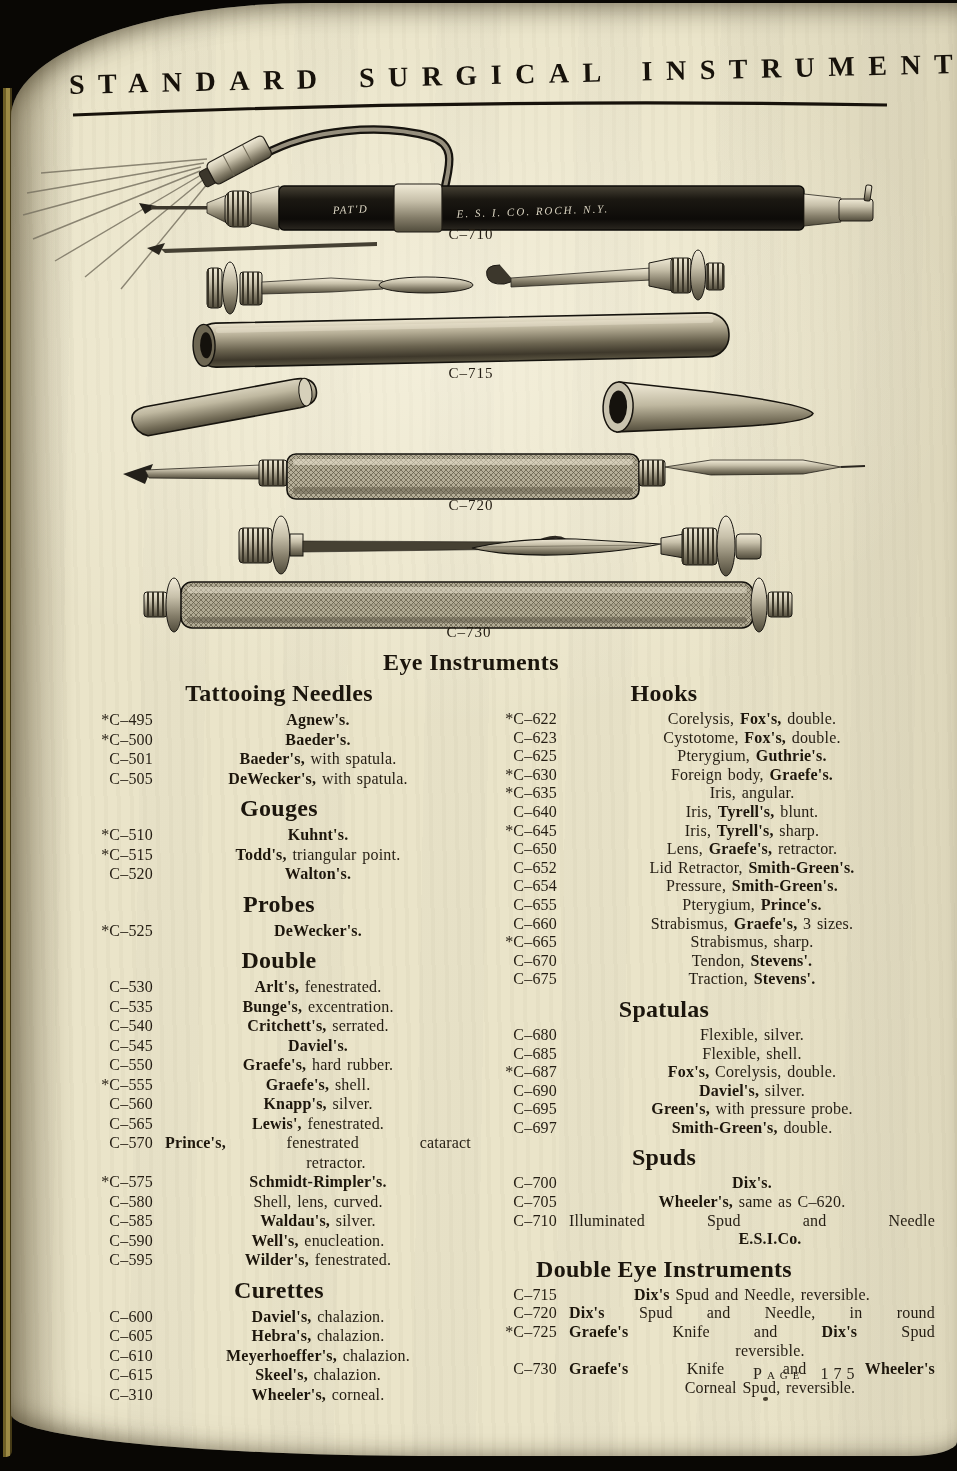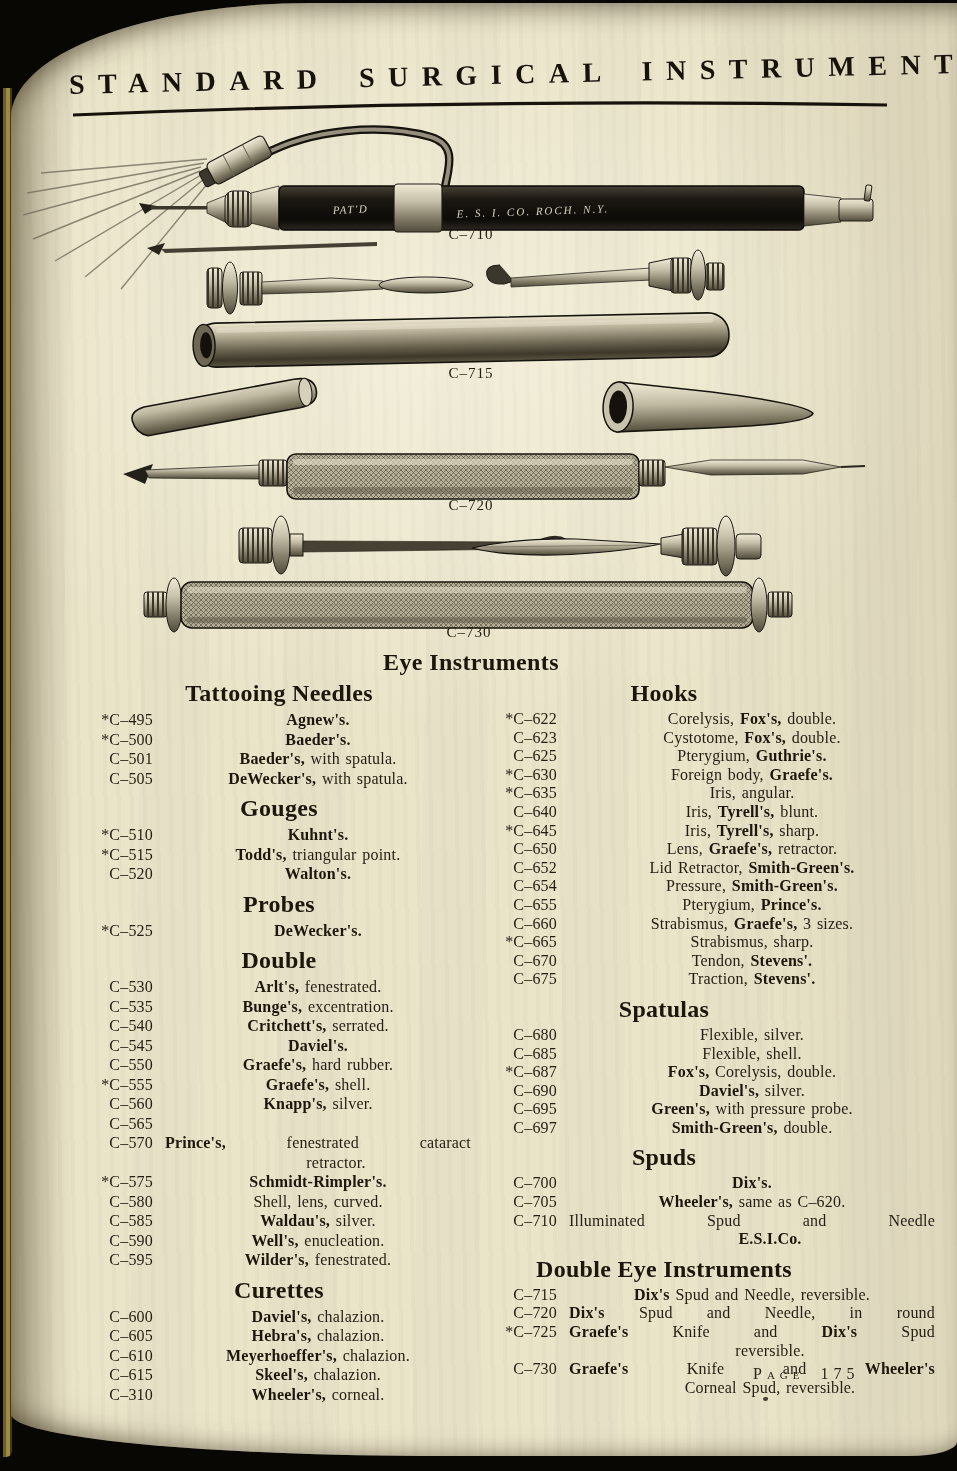--- a/index.html
+++ b/index.html
@@ -325,20 +325,23 @@
             </span>
           </div>
           <div class="item">
             <span class="code">C–560</span>
             <span class="desc">
               <div class="dline"><b>Knapp's,</b><span> silver.</span></div>
             </span>
           </div>
           <div class="item">
             <span class="code">C–565</span>
+            <span class="desc">
+              <div class="dline"><b>Lewis',</b><span> fenestrated.</span></div>
+            </span>
           </div>
           <div class="item">
             <span class="code">C–570</span>
             <span class="desc">
               <div class="dline spread"><b>Prince's,</b><span> fenestrated cataract</span></div>
               <div class="dline dcont"><span>retractor.</span></div>
             </span>
           </div>
           <div class="item">
             <span class="code">*C–575</span>

